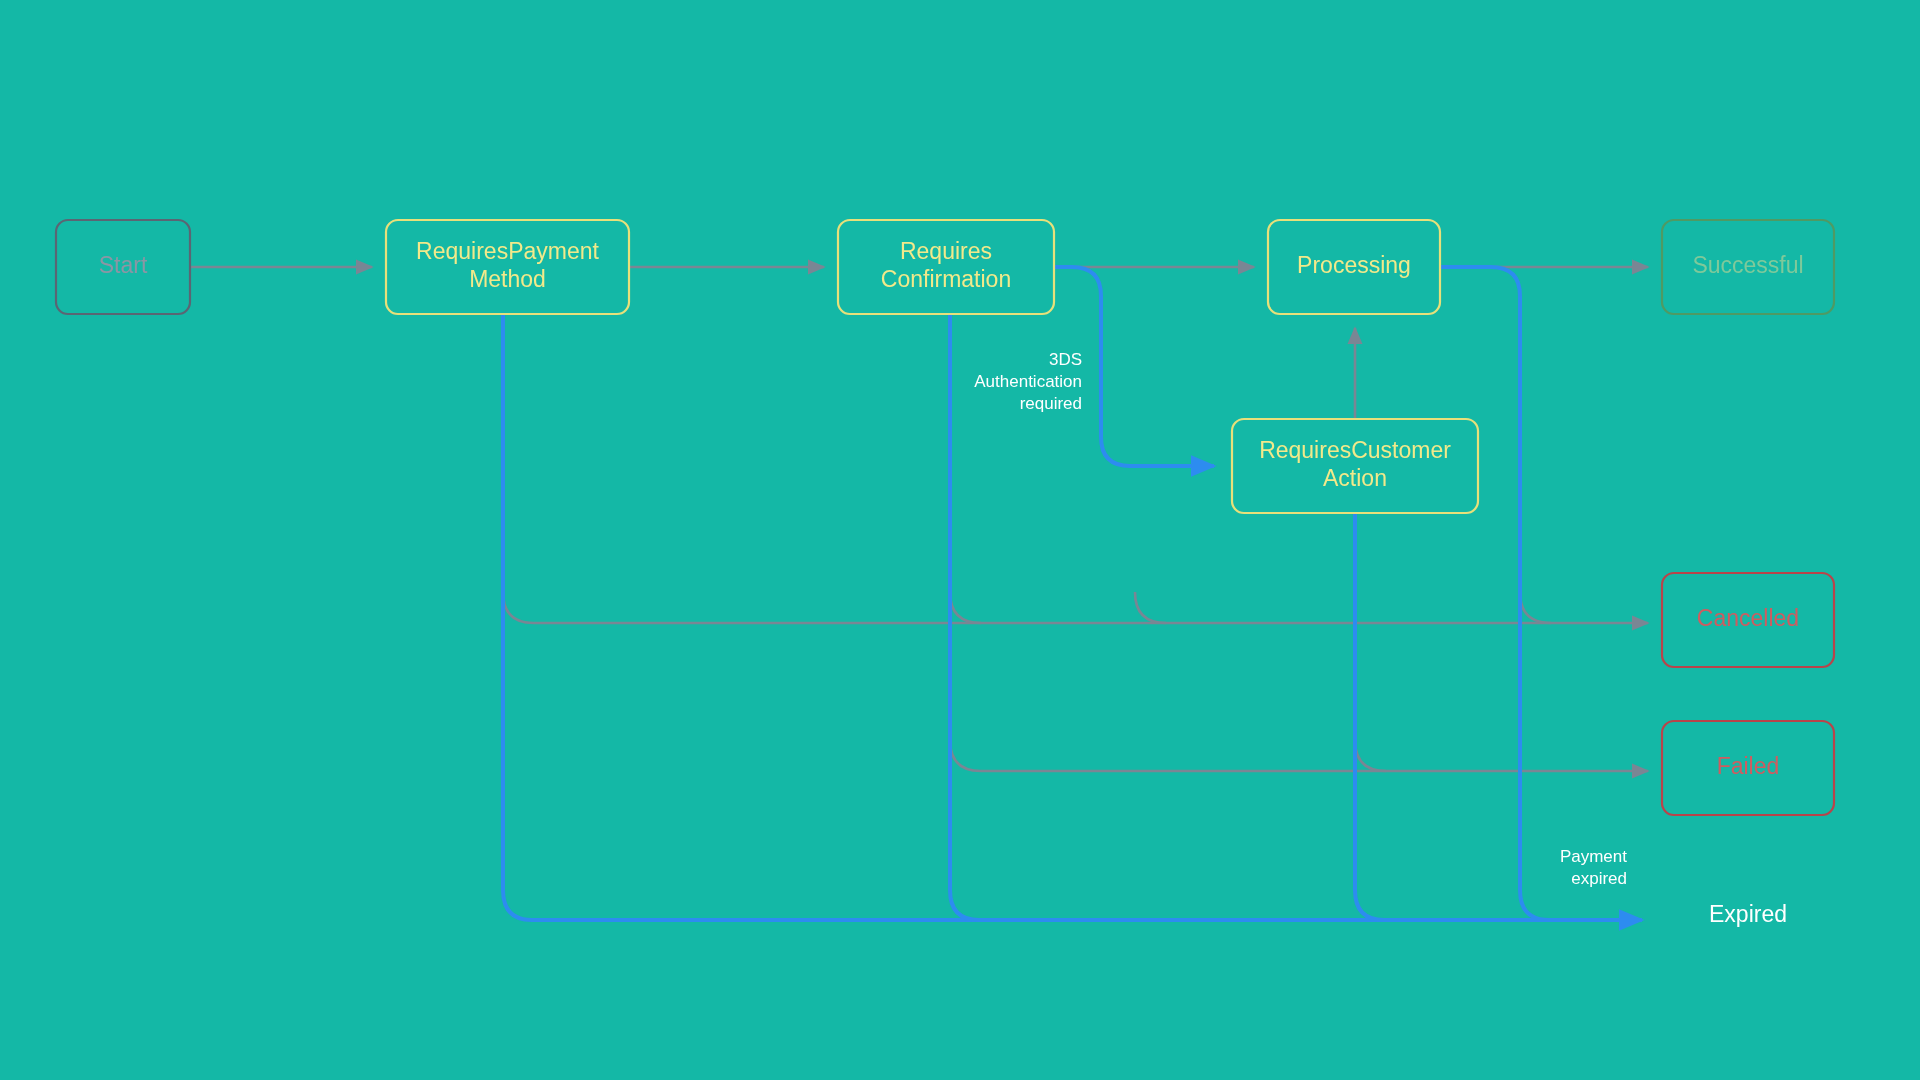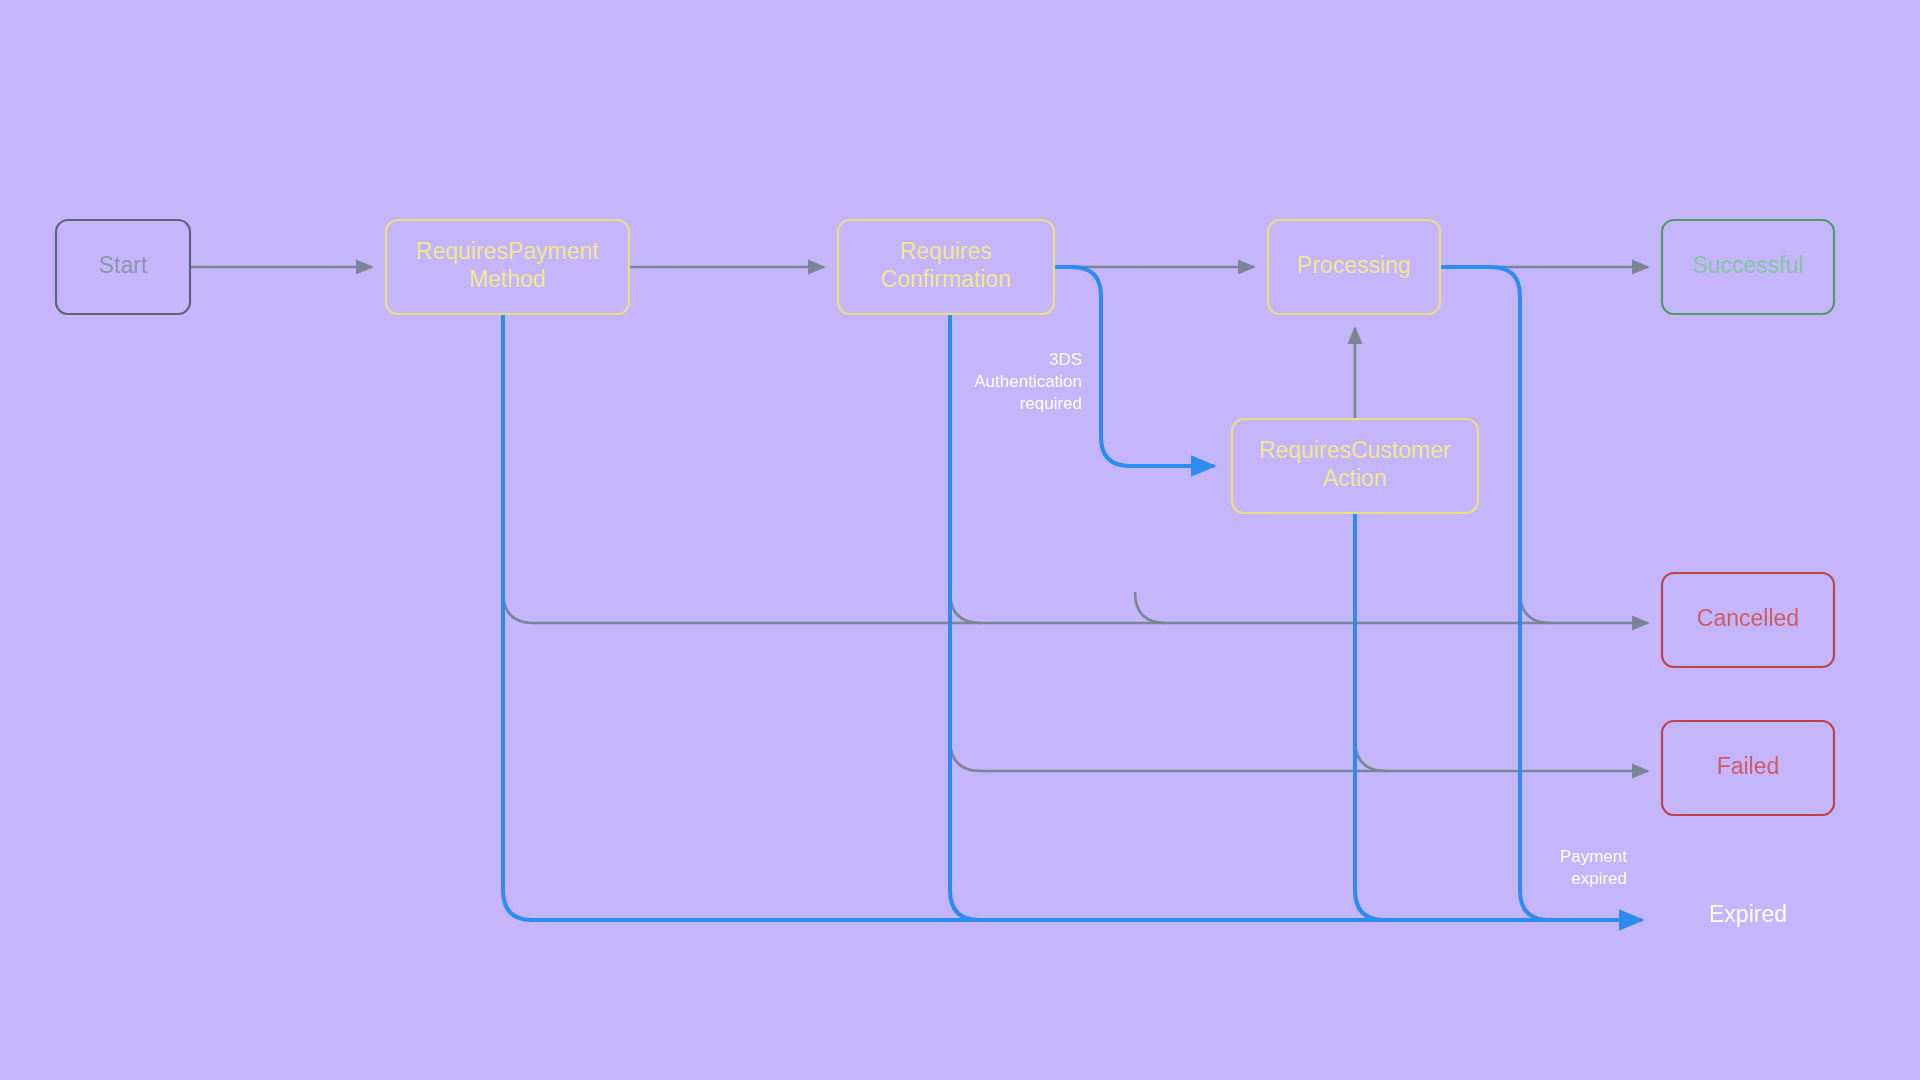--- a/index.html
+++ b/index.html
@@ -8,21 +8,21 @@
     background: #000000;
     width: 1920px;
     height: 1080px;
     overflow: hidden;
     font-family: "Liberation Sans", sans-serif;
   }
   #canvas {
     position: relative;
     width: 1920px;
     height: 1080px;
-    background: #c4b5fd;
+    background: #14b8a6;
   }
   svg#diagram {
     position: absolute;
     top: 0; left: 0;
     width: 1920px;
     height: 1080px;
     display: block;
   }
   .node-label {
     font-family: "Liberation Sans", sans-serif;

